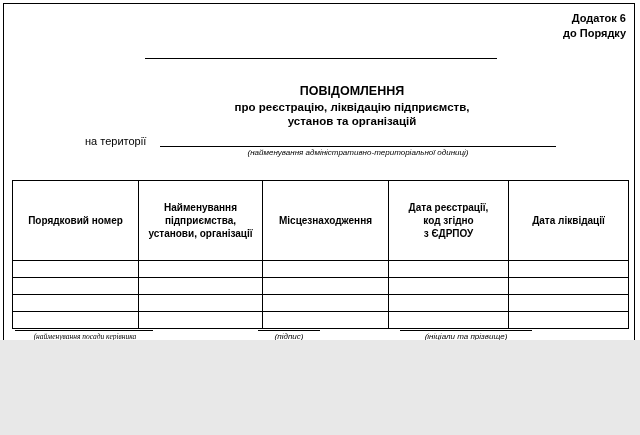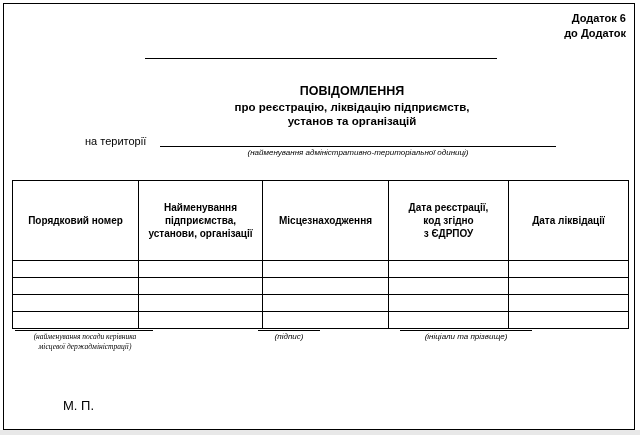--- a/index.html
+++ b/index.html
@@ -1,18 +1,18 @@
 <!DOCTYPE html>
 <html><head>
 <meta charset="utf-8">
 <style>
   html,body { margin:0; padding:0; background:#e8e8e8; }
   .page {
     position:relative;
-    width:640px; height:430px;
+    width:640px; height:340px;
     background:#ffffff;
     font-family:"Liberation Sans", sans-serif;
     color:#000;
     overflow:hidden;
   }
   .frame {
     position:absolute; left:3px; top:3px; width:632px; height:427px;
     border:1px solid #000; box-sizing:border-box;
   }
   .appendix {
@@ -56,21 +56,21 @@
   .seal { position:absolute; left:15px; top:398px; font-size:13px;padding-left:48px; }
 </style>
 </head>
 <body>
 
 <div class="page">
   <div class="frame"></div>
 
   <div class="appendix">
     <div>Додаток 6</div>
-    <div>до Додаток</div>
+    <div>до Порядку</div>
   </div>
 
   <div class="fill-line comm-line"></div>
 
   <div class="title-line t1">ПОВІДОМЛЕННЯ</div>
   <div class="title-line t3">установ та організацій</div>
   <div class="title-line t2">про реєстрацію, ліквідацію підприємств,</div>
 
   <div class="terr-label">на території</div>
   <div class="fill-line terr-line"></div>

